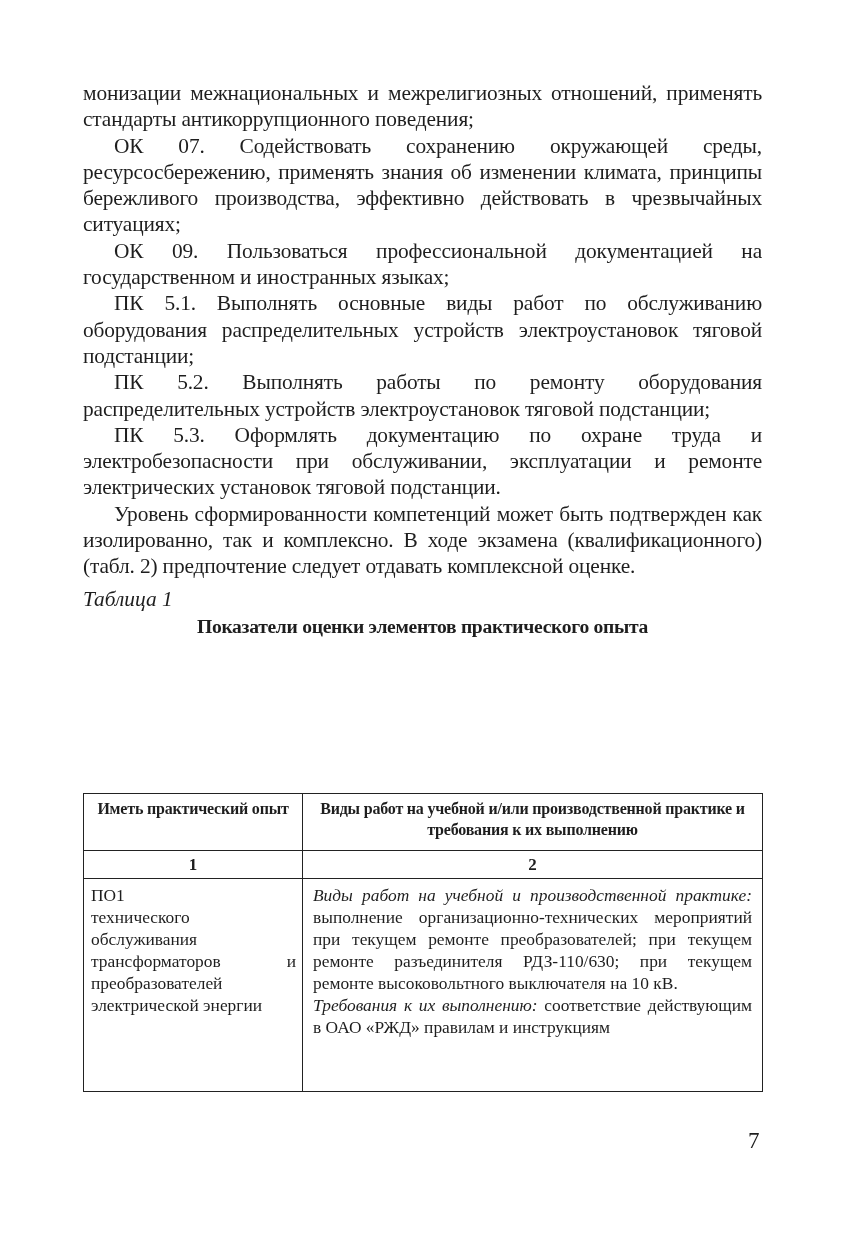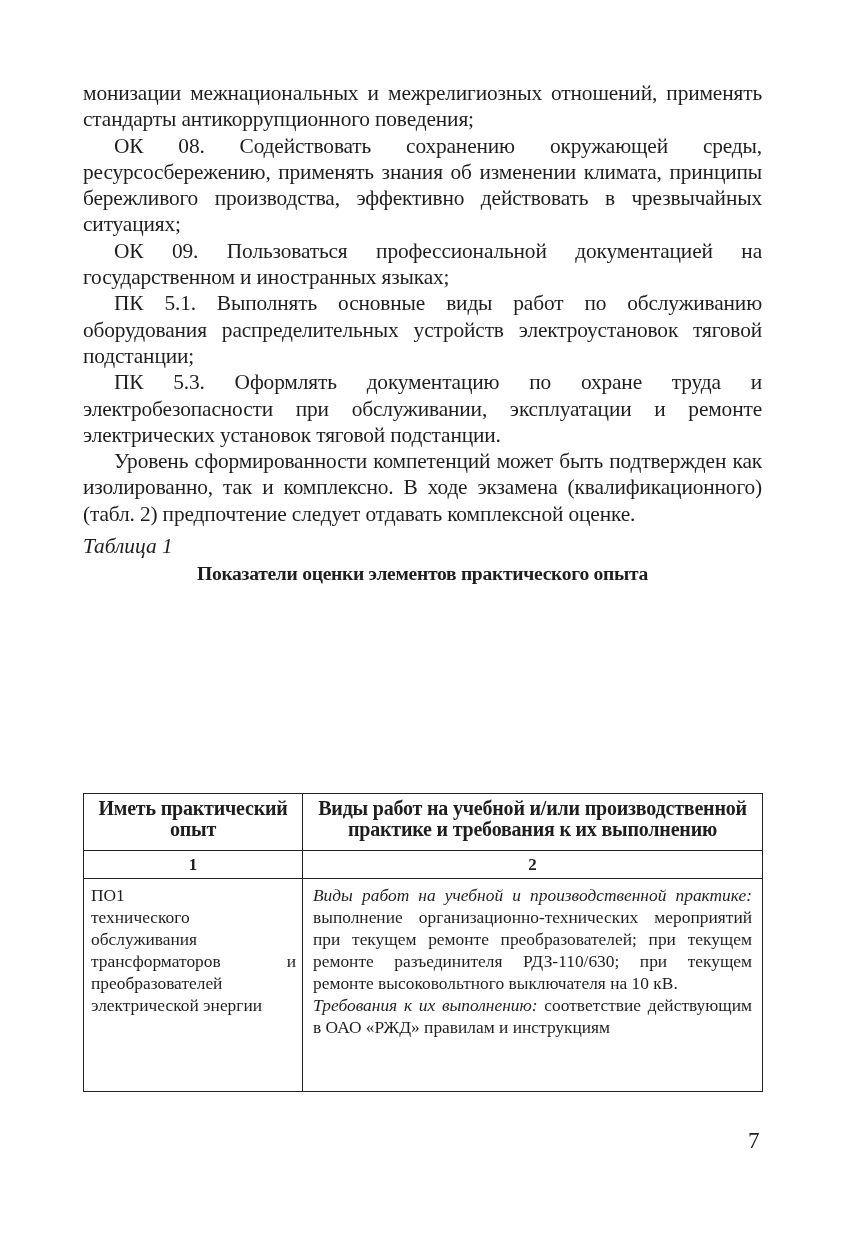--- a/index.html
+++ b/index.html
@@ -64,21 +64,21 @@
     table.data td, table.data th {
       border: 1.4px solid #222;
       vertical-align: top;
       padding: 0;
     }
     table.data col.c1 { width: 219px; }
     table.data col.c2 { width: 460px; }
     .hdr-cell {
       font-weight: bold;
       text-align: center;
-      font-size: 20px;
+      font-size: 16px;
       line-height: 21px;
       height: 52px;
       padding: 4px 8px 0 8px !important;
       letter-spacing: -0.2px;
     }
     .num-cell {
       font-weight: bold;
       text-align: center;
       font-size: 17px;
       height: 27px;
@@ -102,23 +102,24 @@
       font-size: 23px;
       line-height: 26px;
     }
   </style>
 </head>
 <body>
 
 <div class="page">
   <div class="body-text">
     <p>монизации межнациональных и межрелигиозных отношений, применять стандарты антикоррупционного поведения;</p>
-    <p class="indent">ОК 08. Содействовать сохранению окружающей среды, ресурсосбережению, применять знания об изменении климата, принципы бережливого производства, эффективно действовать в чрезвычайных ситуациях;</p>
+    <p class="indent">ОК 07. Содействовать сохранению окружающей среды, ресурсосбережению, применять знания об изменении климата, принципы бережливого производства, эффективно действовать в чрезвычайных ситуациях;</p>
     <p class="indent">ОК 09. Пользоваться профессиональной документацией на государственном и иностранных языках;</p>
     <p class="indent">ПК 5.1. Выполнять основные виды работ по обслуживанию оборудования распределительных устройств электроустановок тяговой подстанции;</p>
+    <p class="indent">ПК 5.2. Выполнять работы по ремонту оборудования распределительных устройств электроустановок тяговой подстанции;</p>
     <p class="indent">ПК 5.3. Оформлять документацию по охране труда и электробезопасности при обслуживании, эксплуатации и ремонте электрических установок тяговой подстанции.</p>
     <p class="indent">Уровень сформированности компетенций может быть подтвержден как изолированно, так и комплексно. В ходе экзамена (квалификационного) (табл. 2) предпочтение следует отдавать комплексной оценке.</p>
   </div>
   <p class="table-num">Таблица 1</p>
   <p class="table-title">Показатели оценки элементов практического опыта</p>
 </div>
 
 <table class="data">
   <colgroup>
     <col class="c1">

